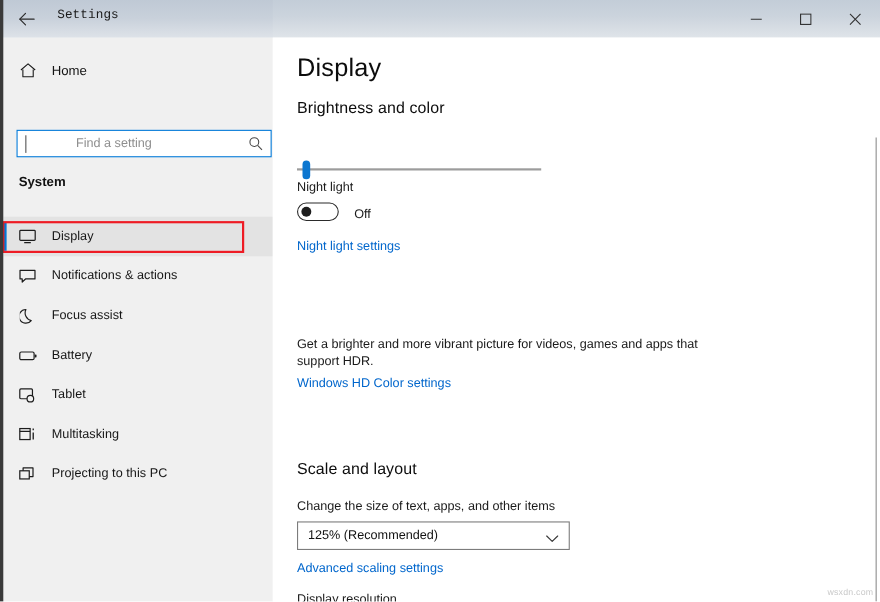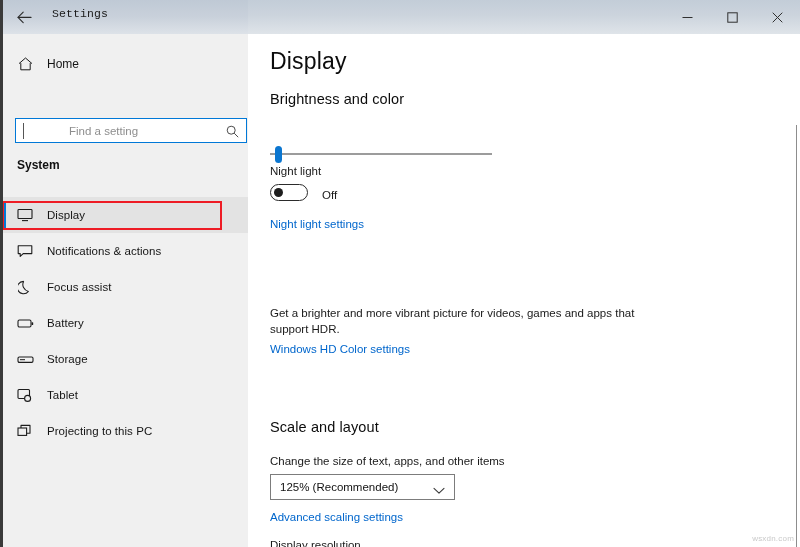--- a/index.html
+++ b/index.html
@@ -200,21 +200,21 @@
     background: #1d1d1d;
   }
   .toggle-state {
     margin-left: 14px;
     font-size: 11.5px; color: #1a1a1a;
   }
 
   
   .dropdown {
     position: absolute; left: 22px;
-    width: 185px; height: 26px;
+    width: 248px; height: 26px;
     border: 1.3px solid #7c7c7c;
     background: #ffffff;
     display: flex; align-items: center;
   }
   .dropdown-value {
     margin-left: 9px;
     font-size: 11.5px; color: #121212;
   }
   .dropdown-chevron {
     position: absolute; right: 9px; top: 6px;
@@ -339,40 +339,42 @@
       <div class="nav-item">
         <div class="nav-icon">
           <svg width="17" height="11" viewBox="0 0 17 11">
             <rect x="1" y="2" width="13" height="7" rx="1.4" stroke="#1c1c1c" stroke-width="1.1" fill="none"></rect>
             <rect x="14.6" y="4.2" width="1.6" height="2.8" rx="0.6" fill="#1c1c1c"></rect>
           </svg>
         </div>
         <div class="nav-label">Battery</div>
       </div>
 
-      <div class="nav-item">
-        <div class="nav-icon">
-          <svg width="17" height="11" viewBox="0 0 17 11">
-            <rect x="1" y="3" width="15" height="5.4" rx="1.3" stroke="#1c1c1c" stroke-width="1.1" fill="none"></rect>
-            <line x1="3" y1="5.7" x2="8" y2="5.7" stroke="#1c1c1c" stroke-width="1"></line>
-          </svg>
-        </div>
-        <div class="nav-label">Storage</div>
-      </div>
 
       <div class="nav-item">
         <div class="nav-icon">
           <svg width="16" height="15" viewBox="0 0 16 15">
             <rect x="1" y="1.5" width="11.5" height="9" rx="1" stroke="#1c1c1c" stroke-width="1.1" fill="none"></rect>
             <circle cx="10.6" cy="10.4" r="3" stroke="#1c1c1c" stroke-width="1.1" fill="#f0f0f0"></circle>
           </svg>
         </div>
         <div class="nav-label">Tablet</div>
       </div>
 
+      <div class="nav-item">
+        <div class="nav-icon">
+          <svg width="16" height="14" viewBox="0 0 16 14">
+            <rect x="1" y="1.6" width="9.4" height="10" stroke="#1c1c1c" stroke-width="1.1" fill="none"></rect>
+            <line x1="1" y1="4.2" x2="10.4" y2="4.2" stroke="#1c1c1c" stroke-width="1.1"></line>
+            <line x1="13.2" y1="1.6" x2="13.2" y2="3.2" stroke="#1c1c1c" stroke-width="1.2"></line>
+            <line x1="13.2" y1="5.2" x2="13.2" y2="11.6" stroke="#1c1c1c" stroke-width="1.2"></line>
+          </svg>
+        </div>
+        <div class="nav-label">Multitasking</div>
+      </div>
 
       <div class="nav-item">
         <div class="nav-icon">
           <svg width="16" height="14" viewBox="0 0 16 14">
             <rect x="1" y="4" width="8.6" height="7.4" stroke="#1c1c1c" stroke-width="1.1" fill="none"></rect>
             <path d="M4 4 V1.4 H13 V9.2 H9.6" stroke="#1c1c1c" stroke-width="1.1" fill="none" stroke-linejoin="round"></path>
           </svg>
         </div>
         <div class="nav-label">Projecting to this PC</div>
       </div>

